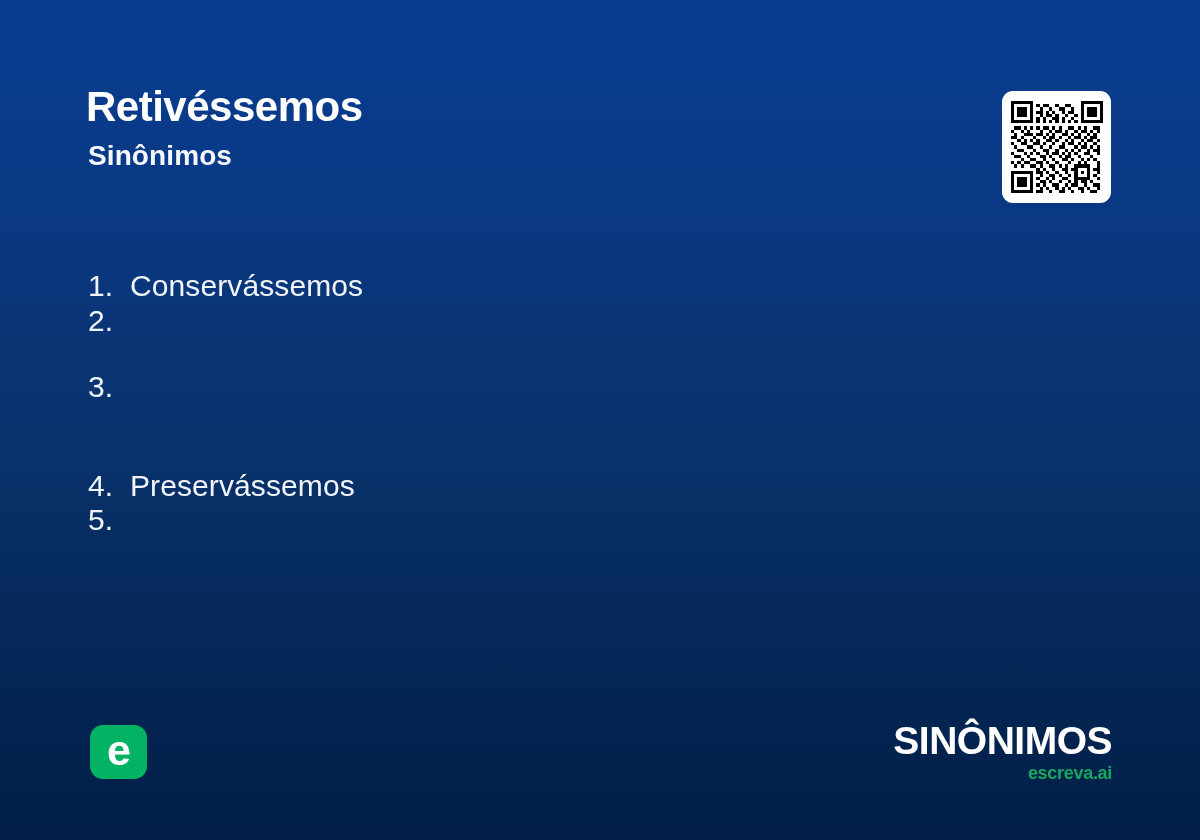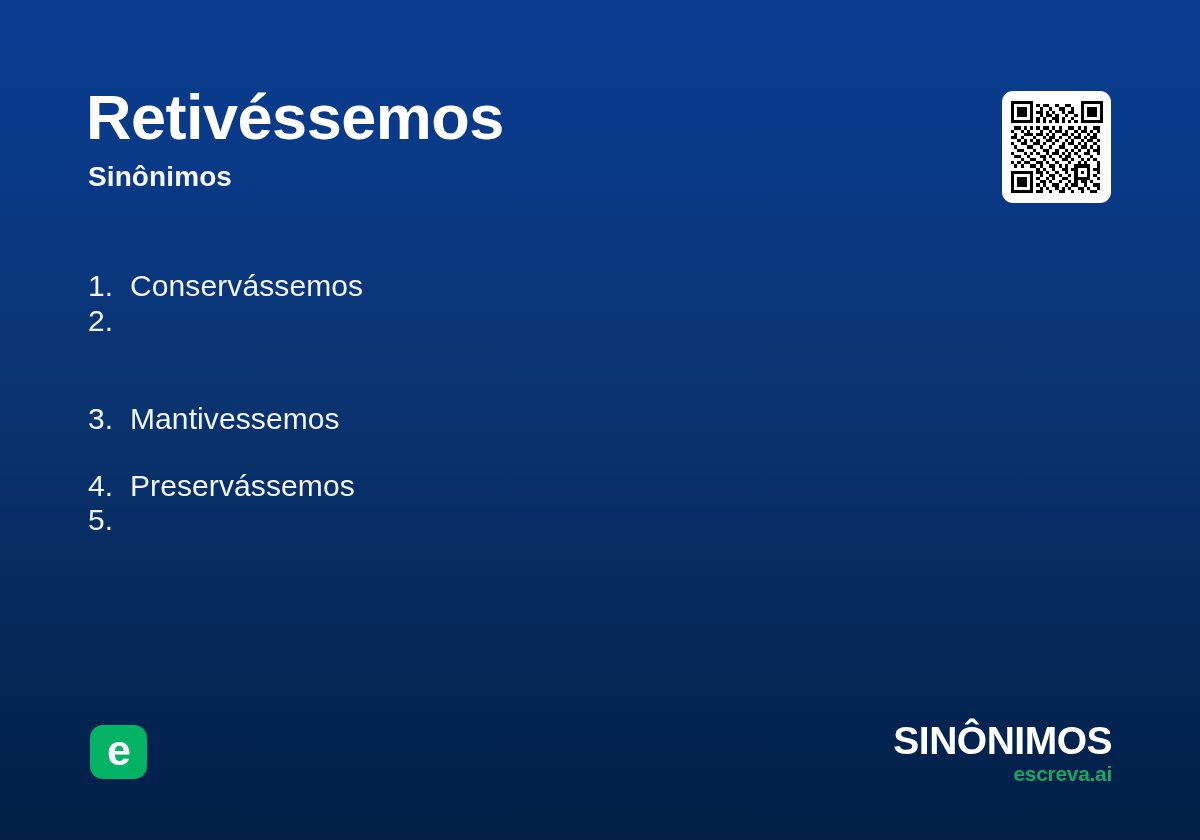--- a/index.html
+++ b/index.html
@@ -25,21 +25,21 @@
 
   
   .headline {
     position: absolute;
     left: 86px;
     top: 86px;
     width: 820px;
   }
   .title {
     margin: 0;
-    font-size: 63px;
+    font-size: 42px;
     line-height: 1.0;
     font-weight: 700;
     letter-spacing: -0.5px;
     color: #ffffff;
   }
   .subtitle {
     margin: 14px 0 0 2px;
     font-size: 28px;
     line-height: 1.0;
     font-weight: 600;
@@ -121,21 +121,21 @@
     display: block;
     font-size: 39px;
     line-height: 38px;
     font-weight: 700;
     color: #ffffff;
     letter-spacing: -0.5px;
   }
   .wordmark-sub {
     display: block;
     margin-top: 1px;
-    font-size: 21px;
+    font-size: 18px;
     line-height: 25px;
     font-weight: 700;
     color: #16a85c;
     letter-spacing: -0.3px;
   }
 </style>
 </head>
 <body>
 
 <div class="card">
@@ -148,21 +148,20 @@
   <ul class="syn-list">
     <li class="syn-item">
       <span class="syn-index">1.</span>
       <span class="syn-word">Conservássemos</span>
     </li>
     <li class="syn-item">
       <span class="syn-index">2.</span>
     </li>
     <li class="syn-item">
       <span class="syn-index">3.</span>
-      <span class="syn-word">Mantivessemos</span>
     </li>
     <li class="syn-item">
       <span class="syn-index">4.</span>
       <span class="syn-word">Preservássemos</span>
     </li>
     <li class="syn-item">
       <span class="syn-index">5.</span>
     </li>
   </ul>
 

